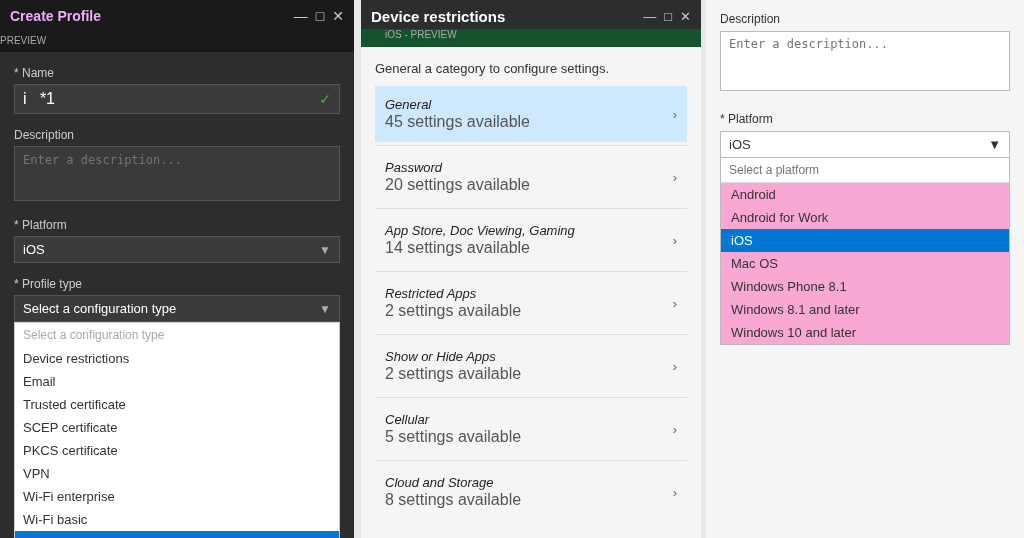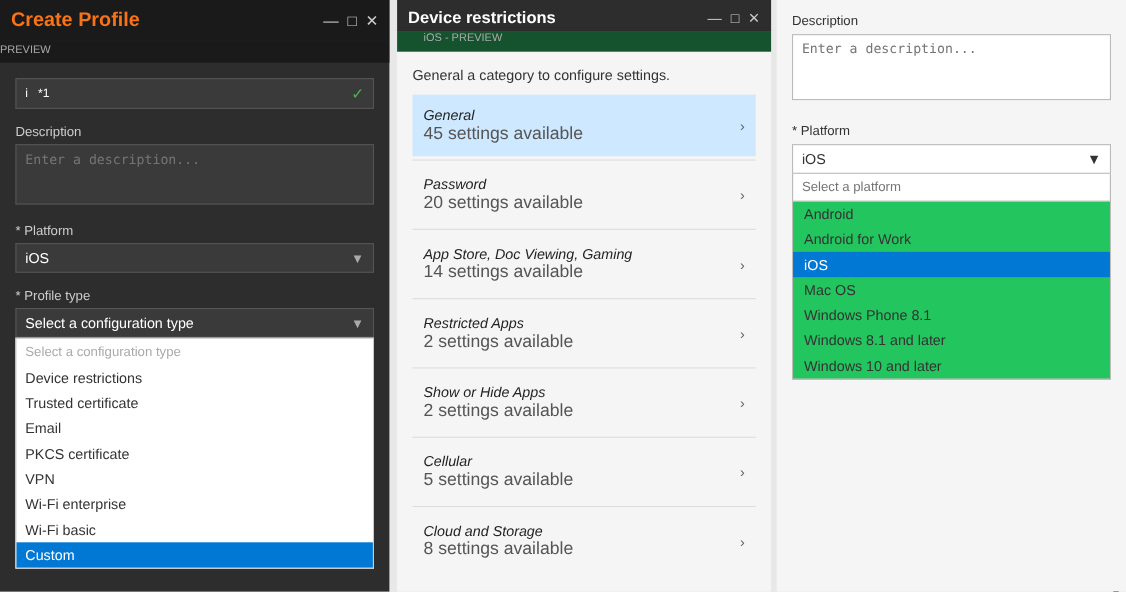--- a/index.html
+++ b/index.html
@@ -25,23 +25,23 @@
       flex-direction: column;
     }
     .panel-titlebar {
       background: #1a1a1a;
       padding: 8px 10px;
       display: flex;
       align-items: center;
       justify-content: space-between;
     }
     .panel-titlebar-title {
-      font-size: 18px;
+      font-size: 14px;
       font-weight: 600;
-      color: #f97316;
+      color: #f0abfc;
     }
     .panel-titlebar-controls {
       display: flex;
       gap: 8px;
       align-items: center;
     }
     .panel-titlebar-controls span {
       color: #ccc;
       font-size: 14px;
       cursor: pointer;
@@ -71,21 +71,21 @@
       font-size: 13px;
       outline: none;
       display: flex;
       align-items: center;
       justify-content: space-between;
     }
     .text-input input {
       background: transparent;
       border: none;
       color: #fff;
-      font-size: 11px;
+      font-size: 16px;
       outline: none;
       width: 90%;
     }
     .check-green {
       color: #4caf50;
       font-size: 14px;
     }
     .textarea-input {
       width: 100%;
       background: #3a3a3a;
@@ -260,21 +260,21 @@
       color: #333;
       padding: 5px 8px;
       font-size: 13px;
       display: flex;
       align-items: center;
       justify-content: space-between;
       cursor: pointer;
       position: relative;
     }
     .platform-dropdown {
-      background: #22c55e;
+      background: #f9a8d4;
       border: 1px solid #bbb;
       width: 100%;
       margin-top: -1px;
     }
     .platform-search {
       padding: 5px 8px;
       border-bottom: 1px solid #ddd;
       font-size: 12px;
       color: #aaa;
       width: 100%;
@@ -311,20 +311,21 @@
       <span>—</span>
       <span>□</span>
       <span>✕</span>
     </div>
   </div>
   <div class="panel-subtitle">PREVIEW</div>
 
   <div class="panel-body">
 
     <div class="field-group">
+      <div class="field-label">* Name</div>
       <div class="text-input">
         <input type="text" value="i   *1" style="">
         <span class="check-green">✓</span>
       </div>
     </div>
 
     <div class="field-group">
       <div class="field-label">Description</div>
       <textarea class="textarea-input" placeholder="Enter a description..." style=""></textarea>
     </div>
@@ -339,22 +340,23 @@
 
     <div class="field-group dropdown-container">
       <div class="field-label">* Profile type</div>
       <div class="select-box">
         <span>Select a configuration type</span>
         <span class="select-arrow">▼</span>
       </div>
       <div class="dropdown-menu">
         <div class="dropdown-placeholder">Select a configuration type</div>
         <div class="dropdown-item">Device restrictions</div>
+        <div class="dropdown-item">Email</div>
         <div class="dropdown-item">Trusted certificate</div>
-        <div class="dropdown-item">Email</div>
+        <div class="dropdown-item">SCEP certificate</div>
         <div class="dropdown-item">PKCS certificate</div>
         <div class="dropdown-item">VPN</div>
         <div class="dropdown-item">Wi-Fi enterprise</div>
         <div class="dropdown-item">Wi-Fi basic</div>
         <div class="dropdown-item selected">Custom</div>
       </div>
     </div>
   </div>
 </div>
 

